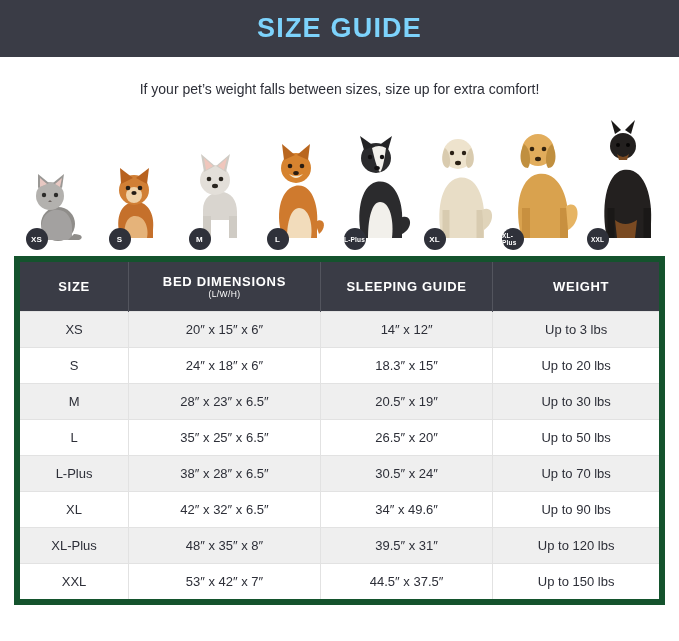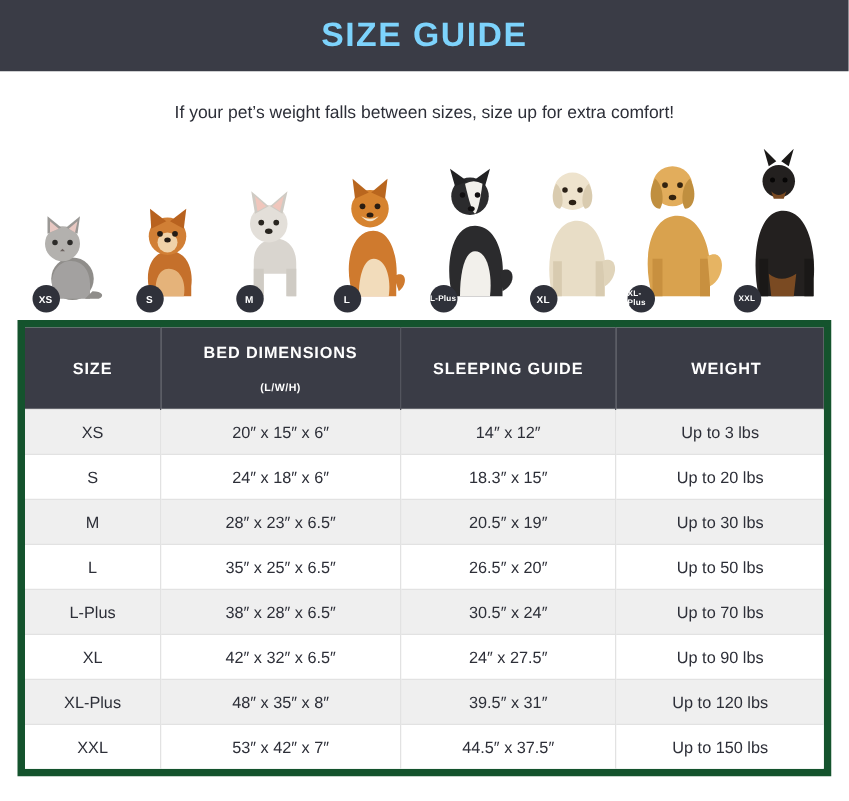--- a/index.html
+++ b/index.html
@@ -101,23 +101,23 @@
     font-weight: bold;
     letter-spacing: .7px;
     padding: 12px 4px;
     text-align: center;
     border-right: 1px solid #53555e;
   }
   thead th:last-child { border-right: none; padding-left: 14px; }
   .sub {
     display: block;
     font-size: 8.5px;
-    font-weight: bold;
+    font-weight: normal;
     letter-spacing: .4px;
-    margin-top: 16px;
+    margin-top: 0;
   }
   tbody td {
     font-size: 13px;
     color: #2d2f38;
     text-align: center;
     padding: 10px 4px;
     border-right: 1px solid #e2e2e2;
     border-top: 1px solid #e2e2e2;
   }
   tbody td:last-child { border-right: none; }
@@ -338,21 +338,21 @@
         </tr>
         <tr>
           <td>L-Plus</td>
           <td>38″ x 28″ x 6.5″</td>
           <td>30.5″ x 24″</td>
           <td>Up to 70 lbs</td>
         </tr>
         <tr>
           <td>XL</td>
           <td>42″ x 32″ x 6.5″</td>
-          <td>24″ x 27.5″</td>
+          <td>34″ x 49.6″</td>
           <td>Up to 90 lbs</td>
         </tr>
         <tr>
           <td>XL-Plus</td>
           <td>48″ x 35″ x 8″</td>
           <td>39.5″ x 31″</td>
           <td>Up to 120 lbs</td>
         </tr>
         <tr>
           <td>XXL</td>

